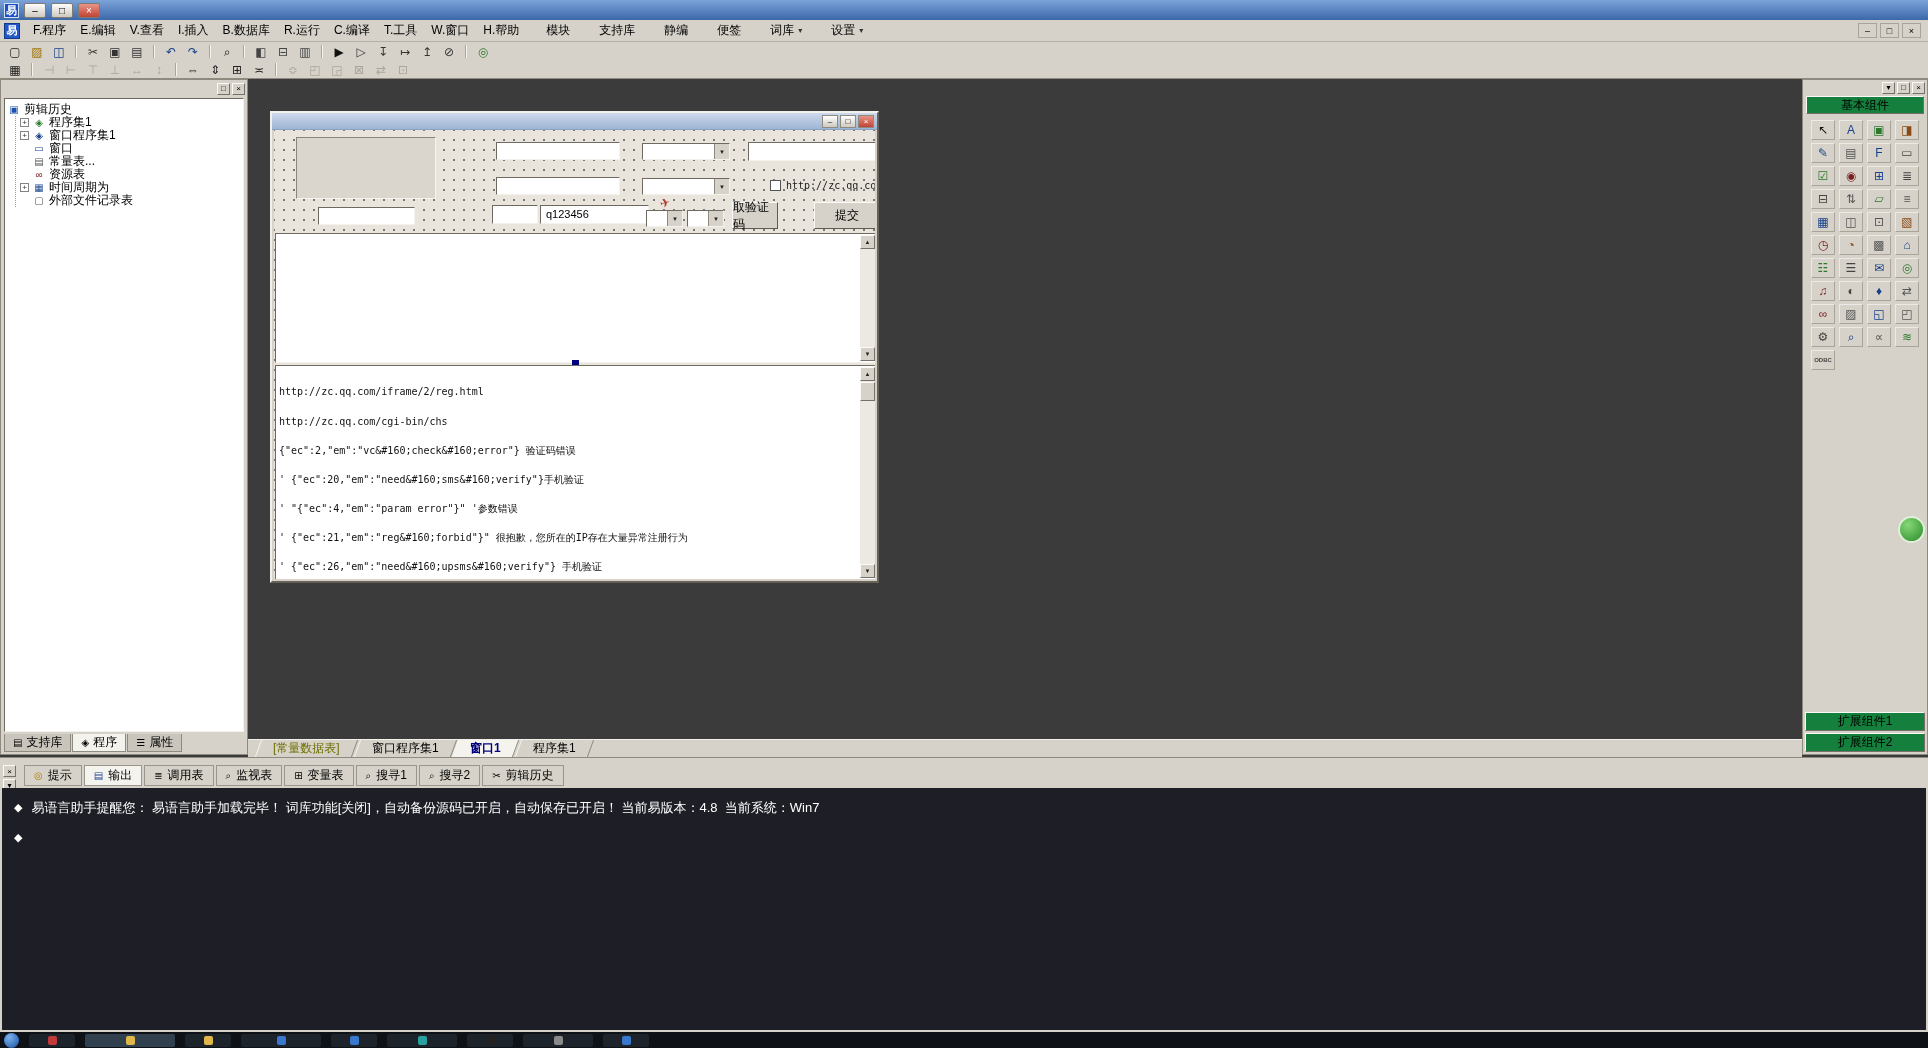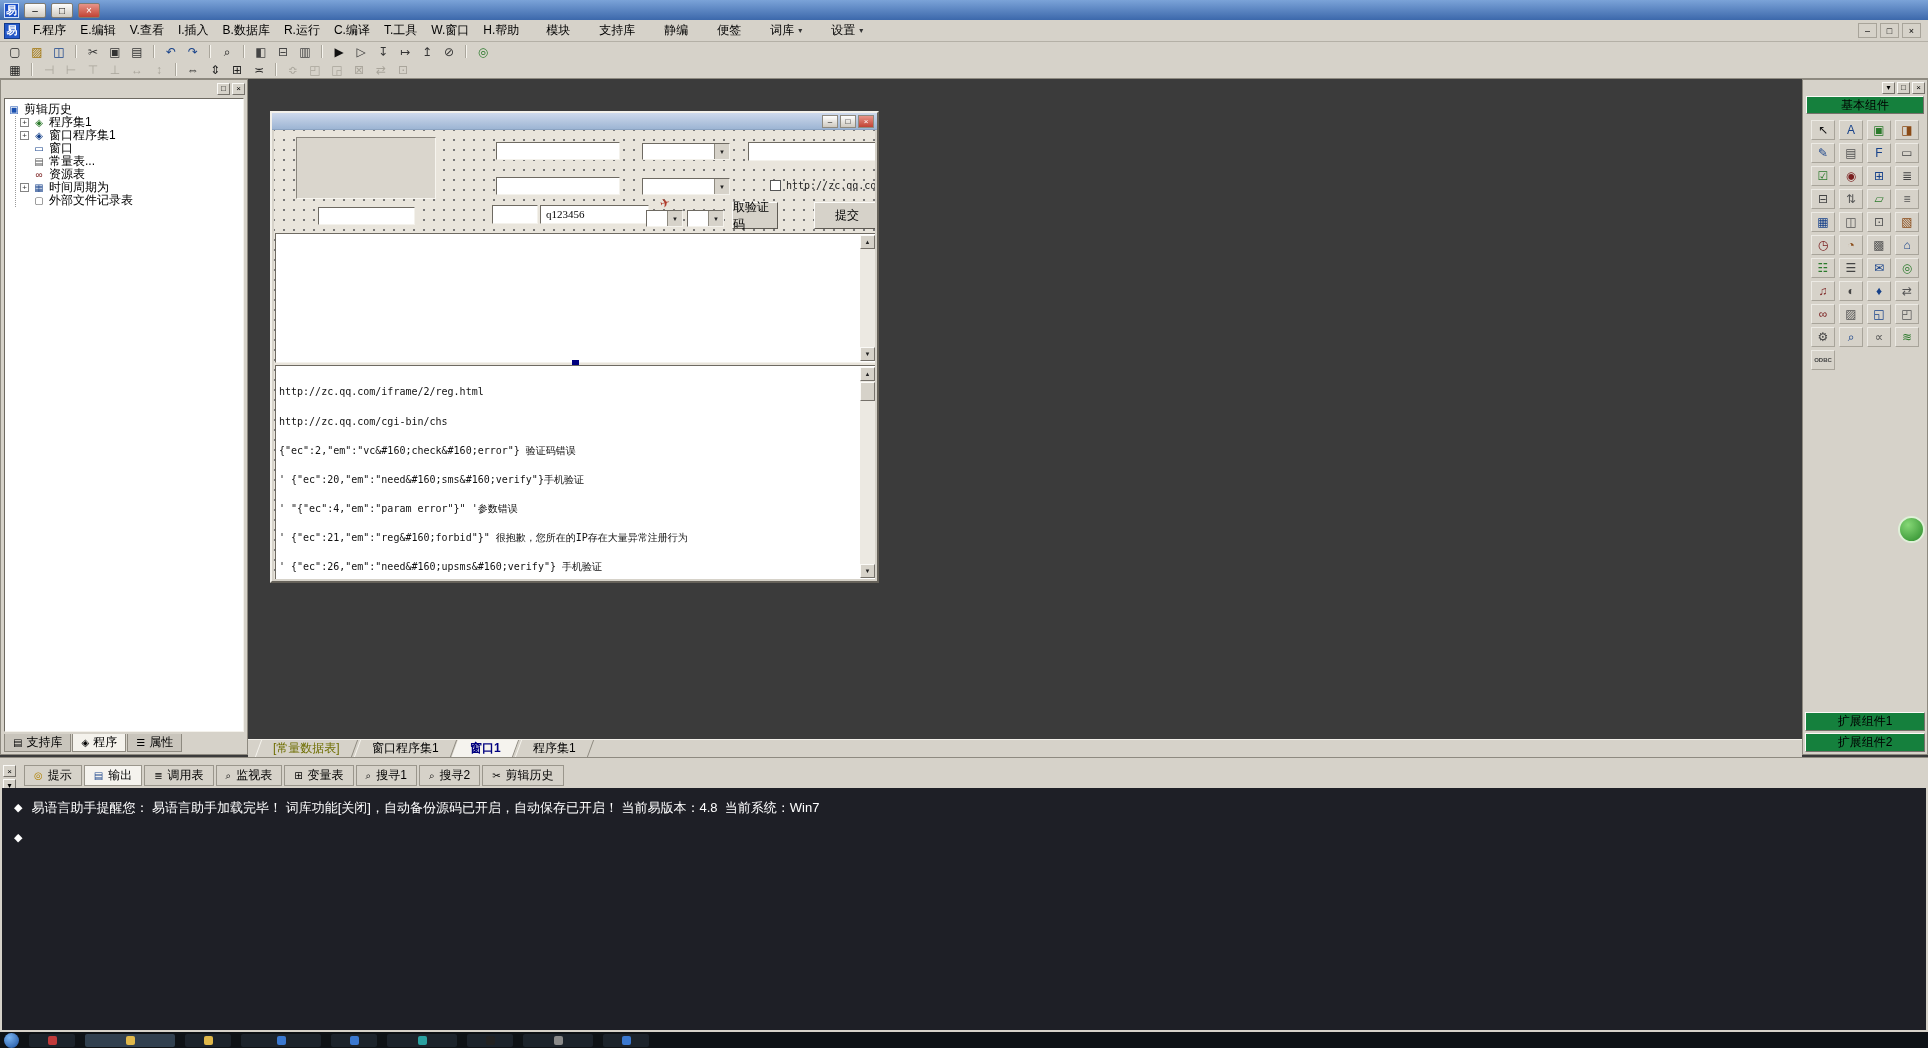--- a/index.html
+++ b/index.html
@@ -73,21 +73,21 @@
     background-position:5px 5px;overflow:hidden;}
   .fd{position:absolute;}
   .fd-edit{background:#fff;border:1px solid;border-color:#6e6a62 #f4f2ec #f4f2ec #6e6a62;}
   .fd-picture{left:22px;top:7px;width:140px;height:62px;background:#dad6cd;
     border:1px solid;border-color:#8a867e #f6f4ee #f6f4ee #8a867e;}
   .e1{left:222px;top:12px;width:124px;height:18px;}
   .e2{left:474px;top:12px;width:128px;height:19px;}
   .e3{left:222px;top:47px;width:124px;height:18px;}
   .e4{left:44px;top:77px;width:97px;height:18px;}
   .e5{left:218px;top:75px;width:46px;height:19px;}
-  .e6{left:266px;top:75px;width:109px;height:19px;font-family:Liberation Serif, serif;font-size:11px;
+  .e6{left:266px;top:75px;width:109px;height:19px;font-family:Liberation Sans, sans-serif;font-size:11px;
     padding:2px 0 0 5px;}
   .fd-combo{background:#fff;border:1px solid;border-color:#6e6a62 #f4f2ec #f4f2ec #6e6a62;position:absolute;}
   .fd-combo .ddbtn{position:absolute;right:0;top:0;bottom:0;width:15px;background:#d6d2c9;
     border-left:1px solid #8e8a80;display:flex;align-items:center;justify-content:center;font-size:6px;color:#222;}
   .c1{left:368px;top:13px;width:88px;height:17px;}
   .c2{left:368px;top:48px;width:88px;height:17px;}
   .c3{left:372px;top:80px;width:37px;height:17px;}
   .c4{left:413px;top:80px;width:37px;height:17px;}
   .fd-check{left:464px;top:50px;display:flex;align-items:flex-end;gap:5px;padding-left:32px;}
   .cb-box{width:11px;height:11px;background:#fff;border:1px solid #555;}

